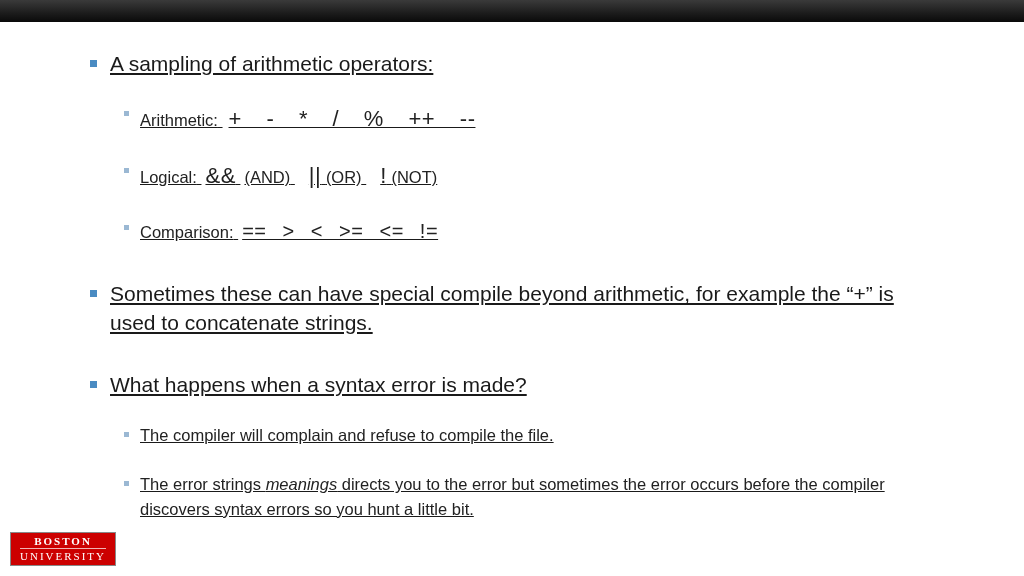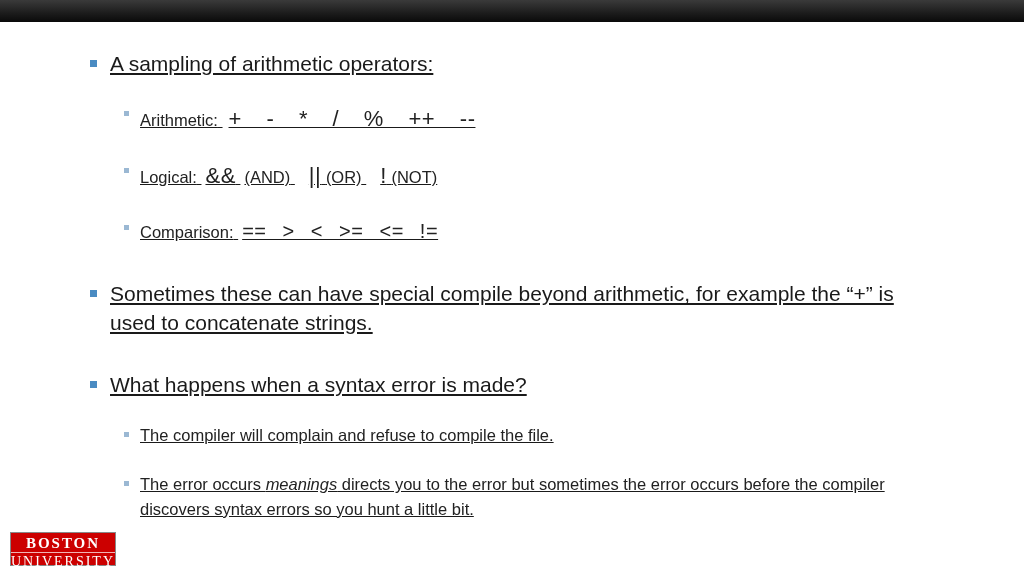--- a/index.html
+++ b/index.html
@@ -70,27 +70,27 @@
     height: 34px;
     background: #cc0000;
     border: 1px solid #888;
     color: #fff;
     text-align: center;
     font-family: Georgia, "Times New Roman", serif;
     line-height: 1;
     padding-top: 3px;
   }
   .logo .l1 {
-    font-size: 15px;
+    font-size: 11px;
     letter-spacing: 2px;
     font-weight: bold;
     text-align: center;
   }
   .logo .l2 {
-    font-size: 14px;
+    font-size: 11px;
     letter-spacing: 2px;
     margin-top: 1px;
     border-top: 1px solid rgba(255,255,255,0.7);
     display: inline-block;
     padding-top: 2px;
   }
 </style>
 </head>
 <body>
 
@@ -126,21 +126,21 @@
       <span>Sometimes these can have special compile beyond arithmetic, for example the “+” is used to concatenate strings.</span>
     </li>
 
     <li style="margin-top:34px;">
       <span>What happens when a syntax error is made?</span>
       <ul class="sub">
         <li>
           <span>The compiler will complain and refuse to compile the file.</span>
         </li>
         <li>
-          <span>The error occurs </span><span class="italic">meanings</span><span> directs you to the error but sometimes the error occurs before the compiler discovers syntax errors so you hunt a little bit.</span>
+          <span>The error strings </span><span class="italic">meanings</span><span> directs you to the error but sometimes the error occurs before the compiler discovers syntax errors so you hunt a little bit.</span>
         </li>
       </ul>
     </li>
 
   </ul>
 </div>
 
 <div class="logo">
   <div class="l1">BOSTON</div>
   <div class="l2">UNIVERSITY</div>

